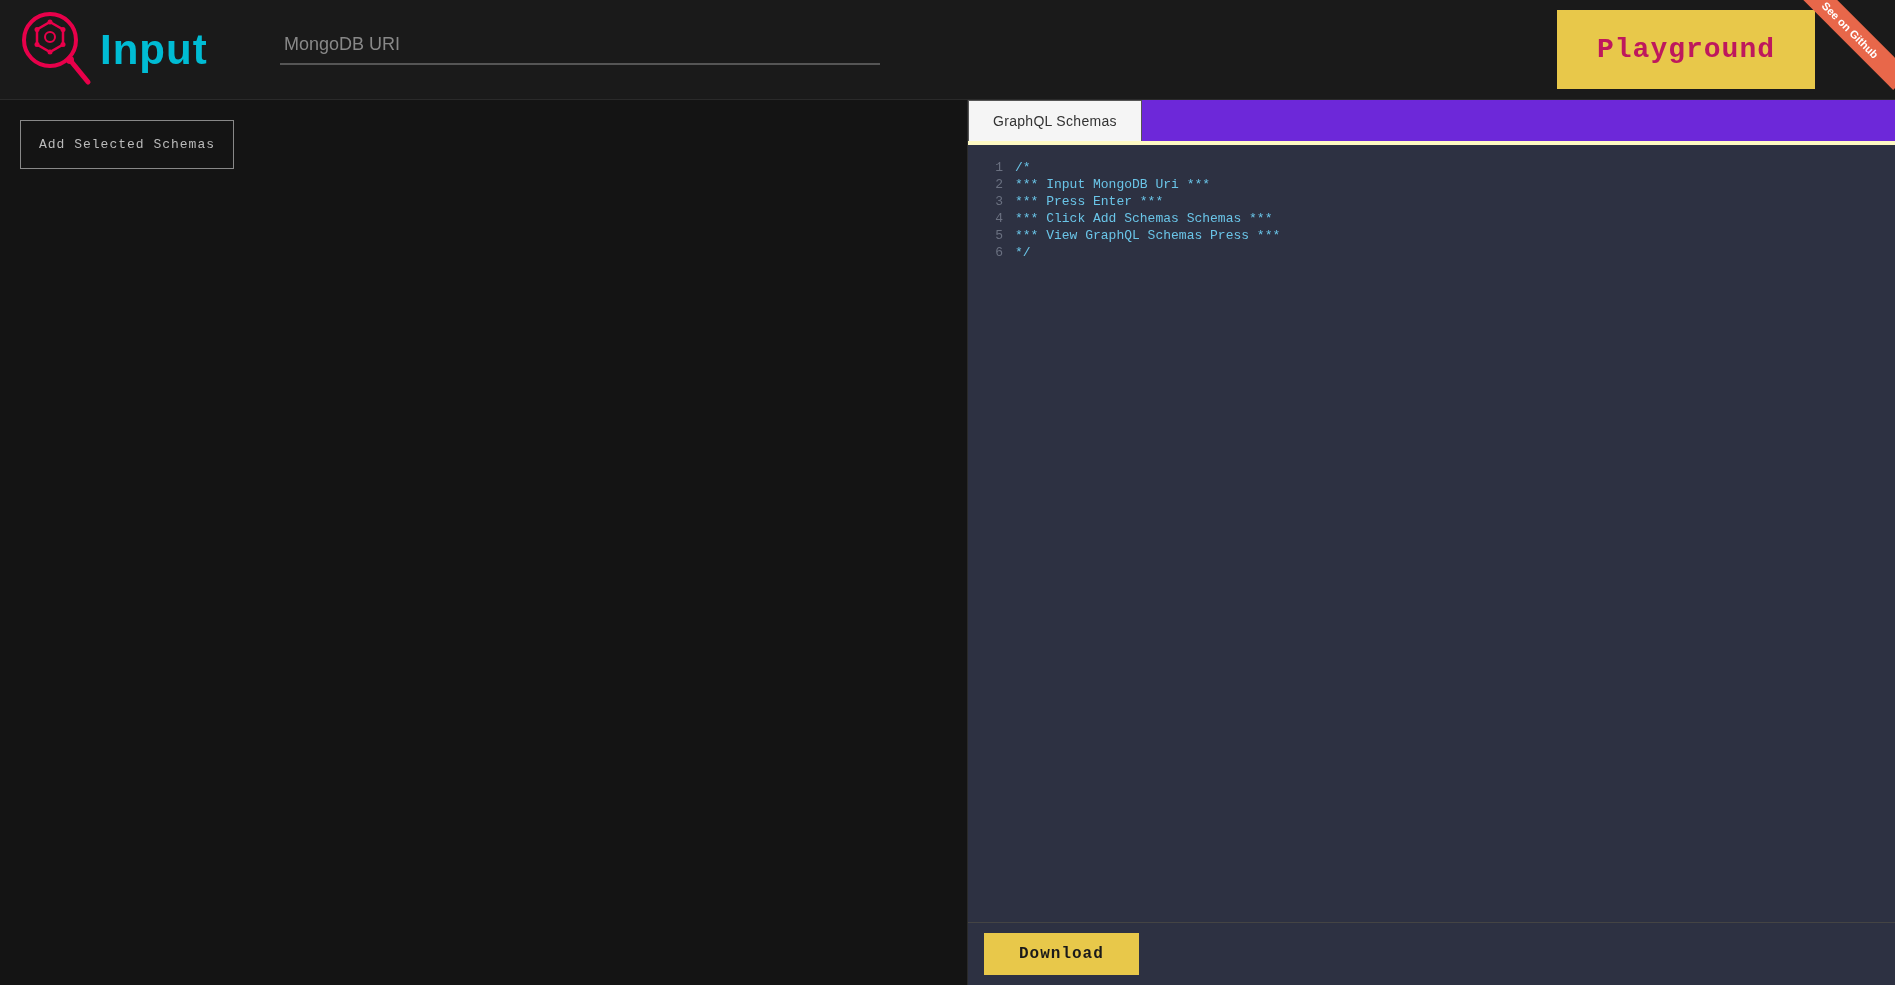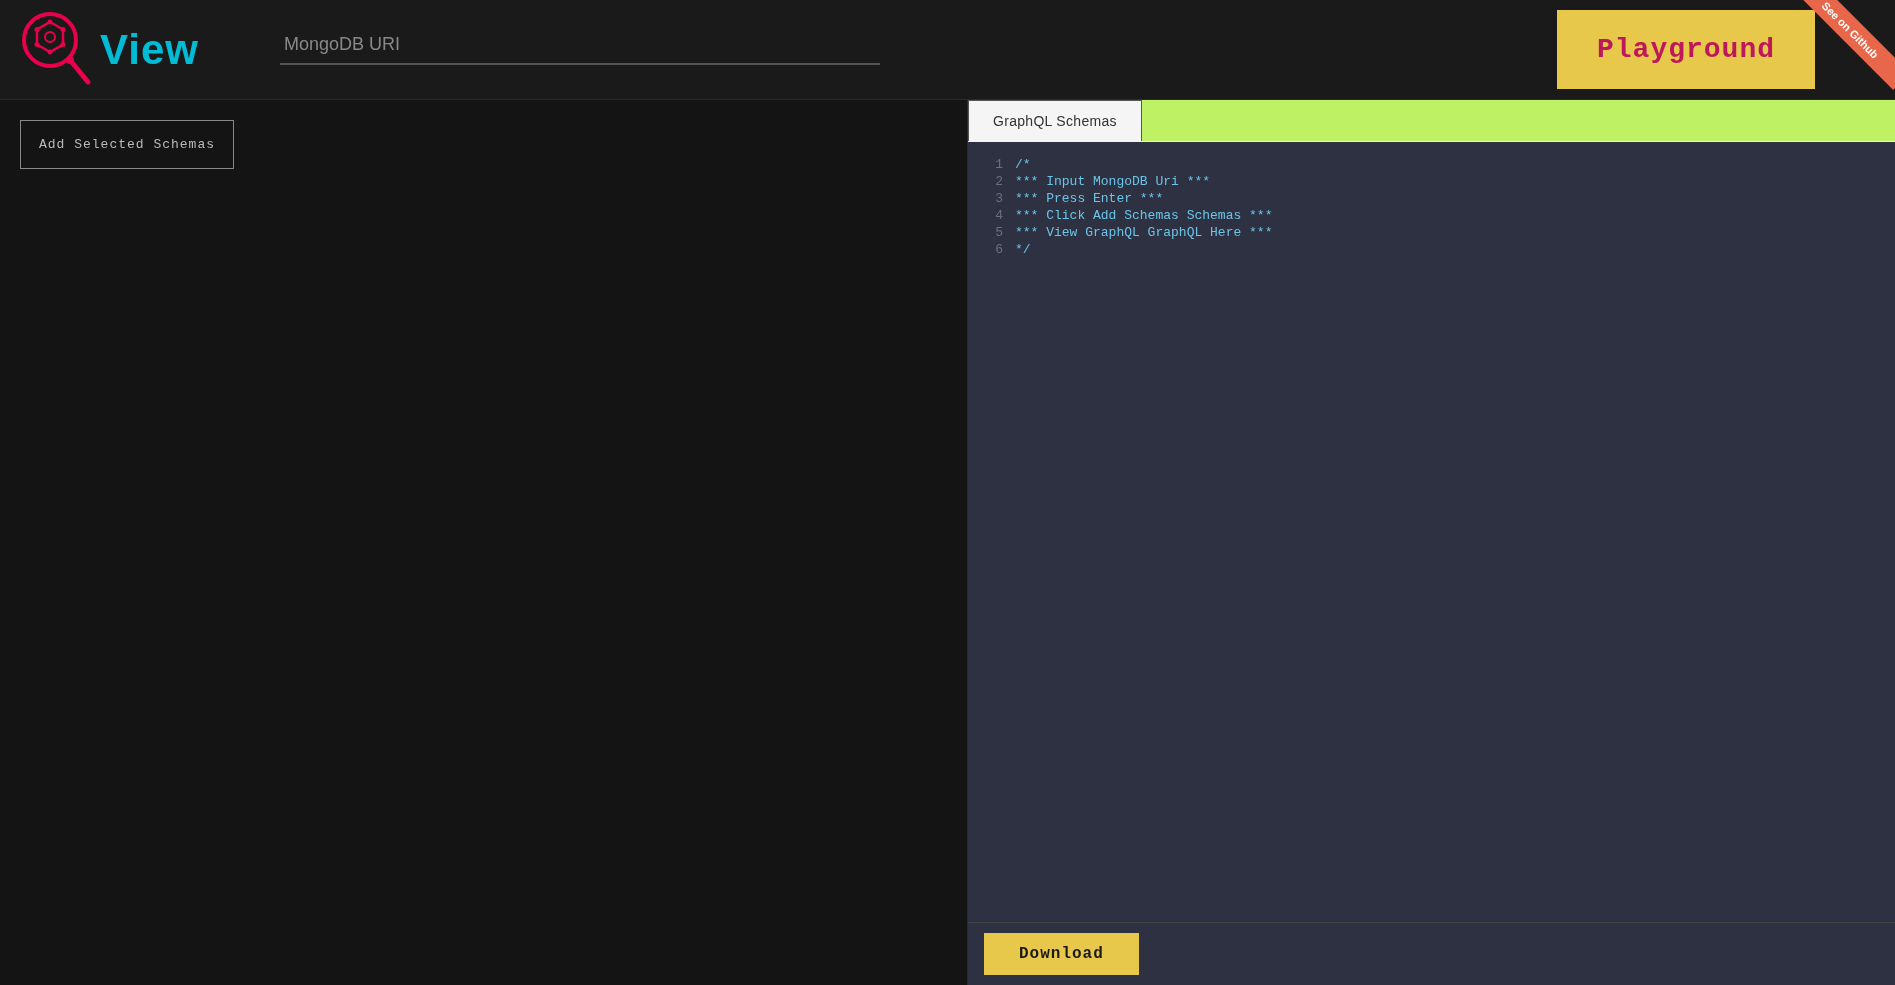--- a/index.html
+++ b/index.html
@@ -139,22 +139,22 @@
     
     .right-panel {
       flex: 1;
       display: flex;
       flex-direction: column;
       background-color: #2d3142;
     }
 
     .tabs-bar {
       display: flex;
-      background-color: #bef264;
-      border-bottom: 1px solid #fef9c3;
+      background-color: #6d28d9;
+      border-bottom: 4px solid #fef9c3;
       gap: 24px;
     }
 
     .tab {
       padding: 12px 24px;
       font-size: 14px;
       font-family: Arial, sans-serif;
       cursor: pointer;
       border: 1px solid #555;
       background-color: #f5f5f5;
@@ -241,21 +241,21 @@
       <circle cx="43" cy="19.5" r="2.5" fill="#e8004a"></circle>
       <circle cx="43" cy="34.5" r="2.5" fill="#e8004a"></circle>
       <circle cx="30" cy="42" r="2.5" fill="#e8004a"></circle>
       <circle cx="17" cy="34.5" r="2.5" fill="#e8004a"></circle>
       <circle cx="17" cy="19.5" r="2.5" fill="#e8004a"></circle>
 
       <line x1="50" y1="50" x2="68" y2="72" stroke="#e8004a" stroke-width="5" stroke-linecap="round"></line>
 
       <circle cx="50" cy="50" r="4" fill="#e8004a"></circle>
     </svg>
-    <span class="logo-text">View</span>
+    <span class="logo-text">Input</span>
   </div>
 
   <div class="uri-input-area">
     <input class="uri-input" type="text" placeholder="MongoDB URI" style="">
   </div>
 
   <button class="playground-btn">Playground</button>
 
   <div class="github-ribbon">
     <div class="github-ribbon-inner">See on Github</div>
@@ -286,21 +286,21 @@
       <div class="code-line">
         <span class="line-number">3</span>
         <span class="line-content">*** Press Enter ***</span>
       </div>
       <div class="code-line">
         <span class="line-number">4</span>
         <span class="line-content">*** Click Add Schemas Schemas ***</span>
       </div>
       <div class="code-line">
         <span class="line-number">5</span>
-        <span class="line-content">*** View GraphQL GraphQL Here ***</span>
+        <span class="line-content">*** View GraphQL Schemas Press ***</span>
       </div>
       <div class="code-line">
         <span class="line-number">6</span>
         <span class="line-content">*/</span>
       </div>
     </div>
 
     <div class="download-bar">
       <button class="download-btn">Download</button>
     </div>

